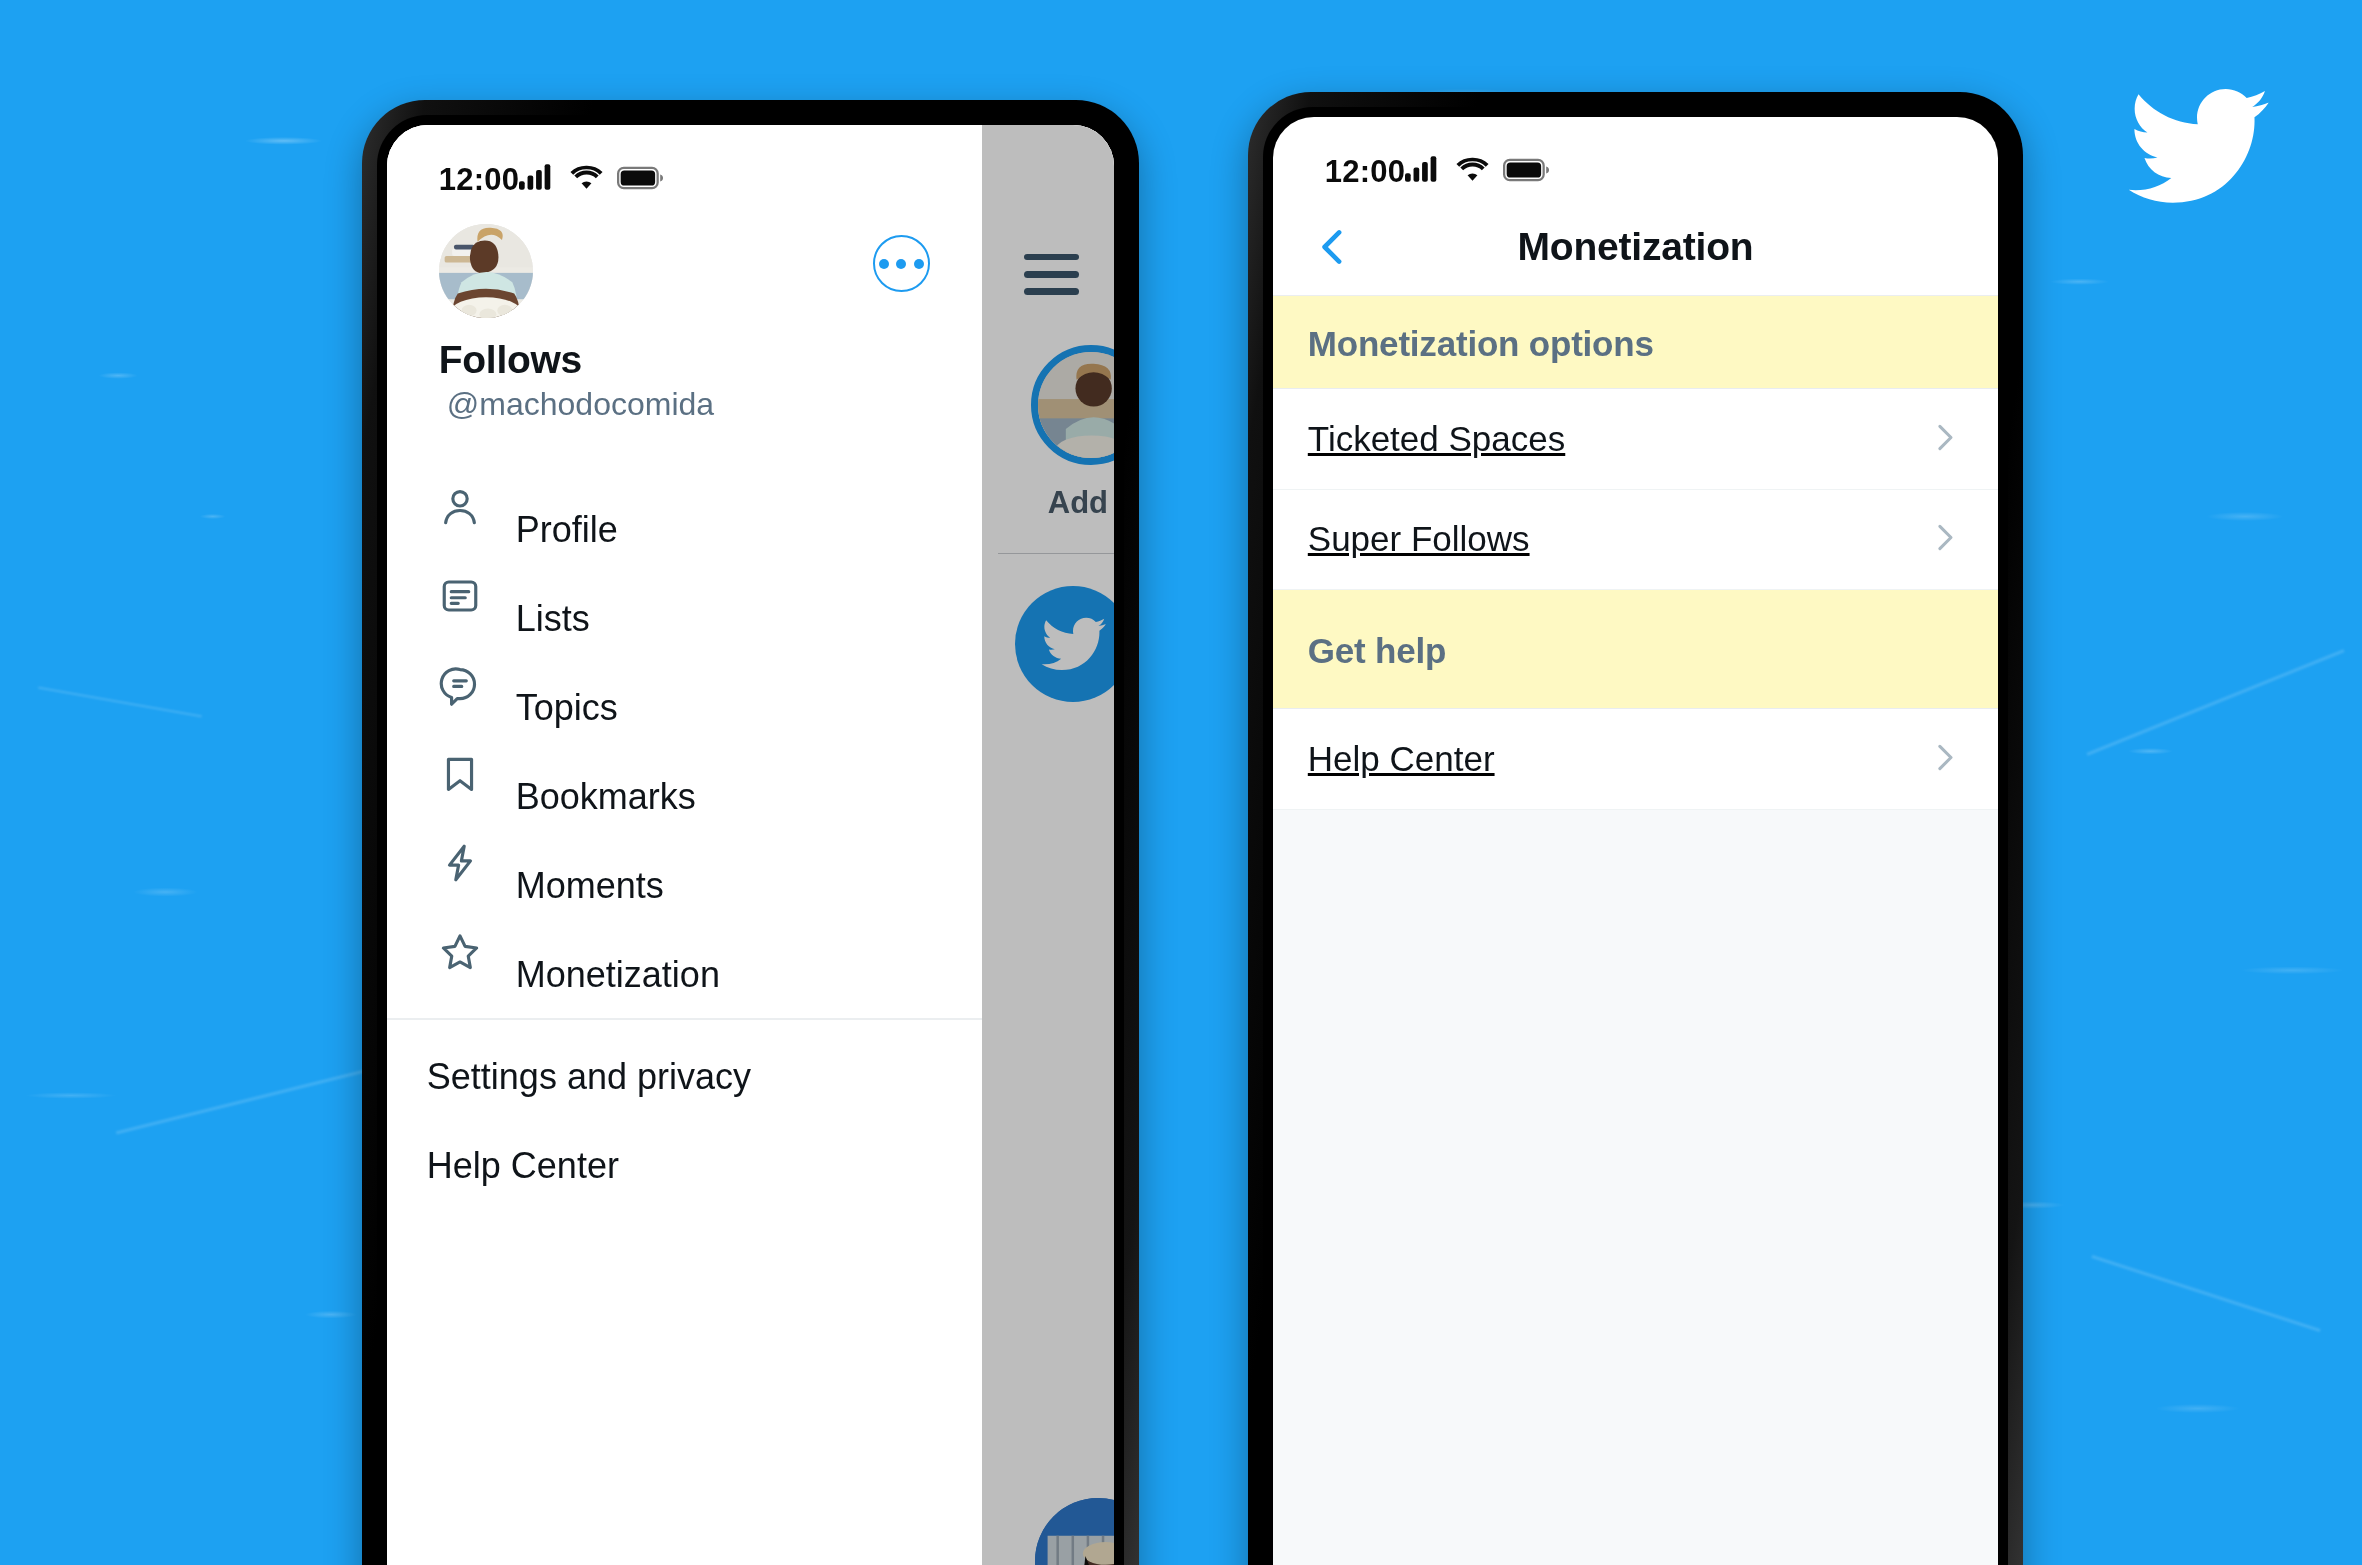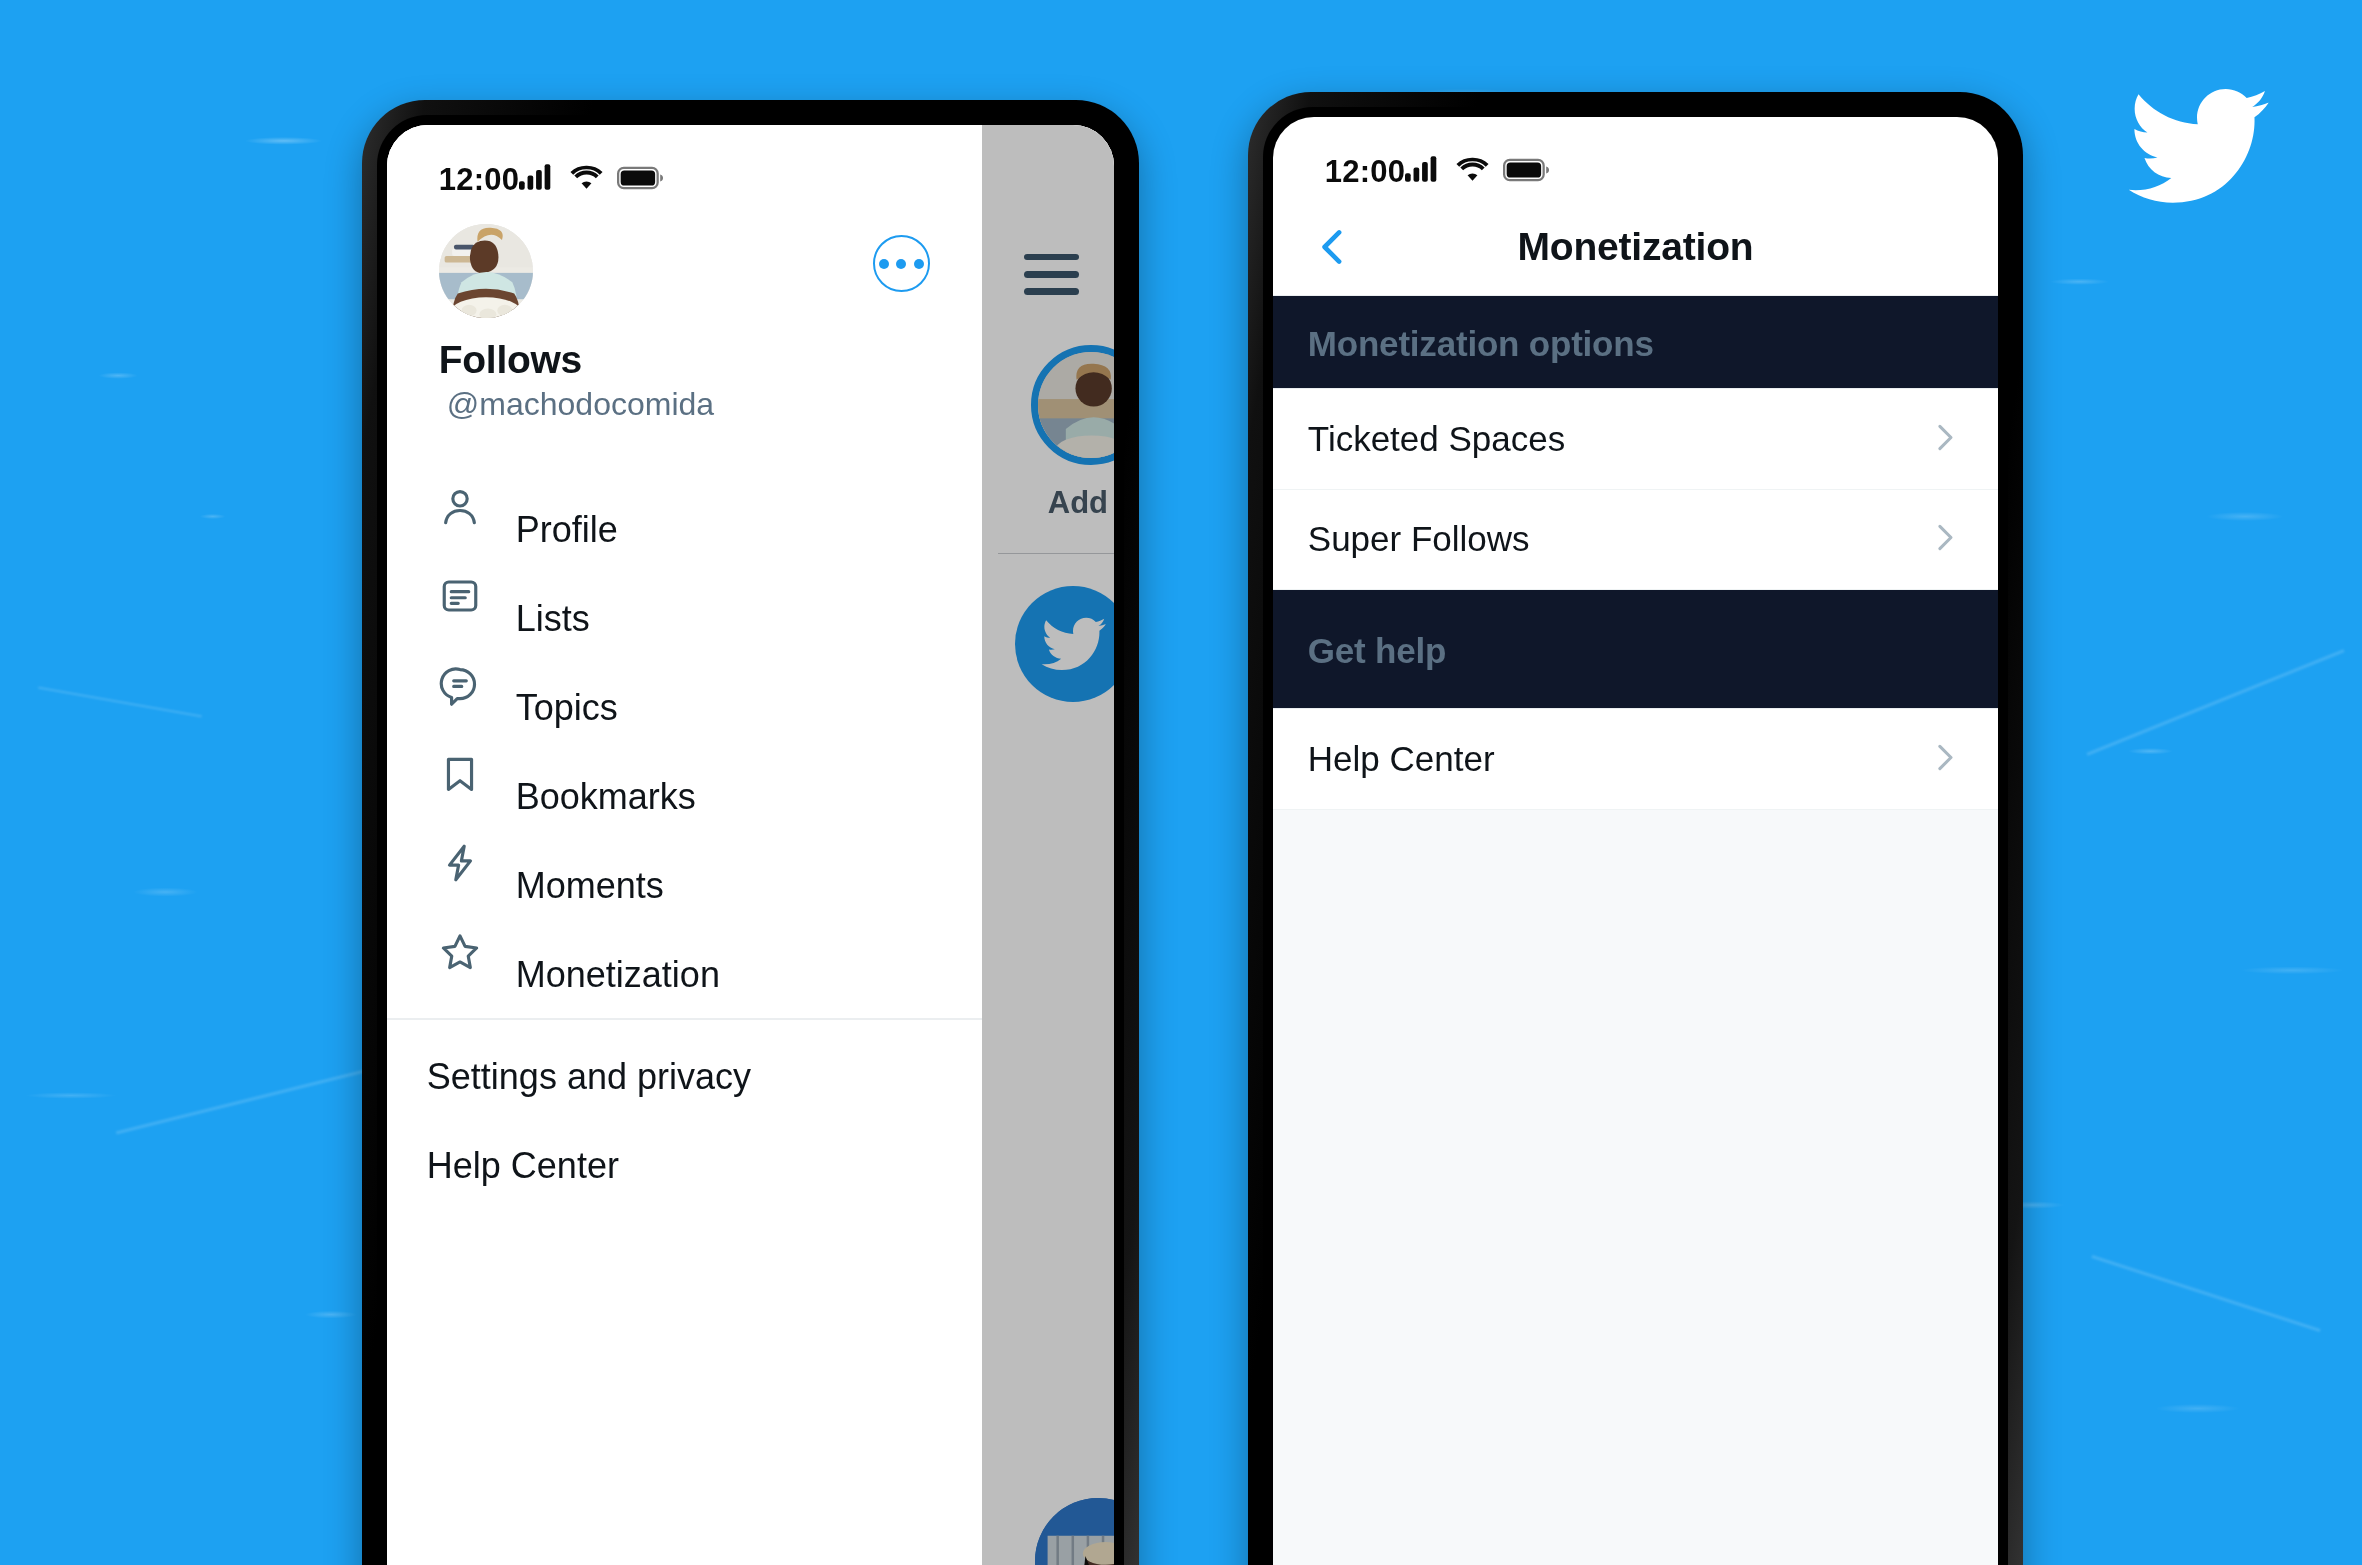--- a/index.html
+++ b/index.html
@@ -198,27 +198,27 @@
     position: relative;
     border-bottom: 1.8px solid #EBEEF0;
   }
   .r-back { width: 50px; height: 50px; display: flex; align-items: center; justify-content: center; }
   .r-title {
     position: absolute; left: 0; right: 0; text-align: center;
     font-size: 39px; font-weight: 700; color: #0F1419; letter-spacing: -0.2px;
     pointer-events: none;
   }
   .r-sec-header {
-    background: #0f172a;
+    background: #fef9c3;
     padding: 28px 35px 24px 35px;
     font-size: 35px; font-weight: 700; color: #5B7083; letter-spacing: -0.2px;
     border-bottom: 1.8px solid #E9EDF0;
   }
   .r-sec-header.tall { padding-top: 41px; padding-bottom: 37px; }
-  .r-list { background: #404040; }
+  .r-list { background: #404040; text-decoration: underline; }
   .r-row {
     display: flex; align-items: center; justify-content: space-between;
     height: 100px;
     padding: 0 35px 0 35px;
     background: #fff;
   }
   .r-row + .r-row { border-top: 1.8px solid #EFF3F4; }
   .r-row-label { font-size: 35px; color: #0F1419; }
   .r-list-end { border-bottom: 1.8px solid #EFF3F4; }
   .r-filler { background: #F7F9FA; flex: 1; }

